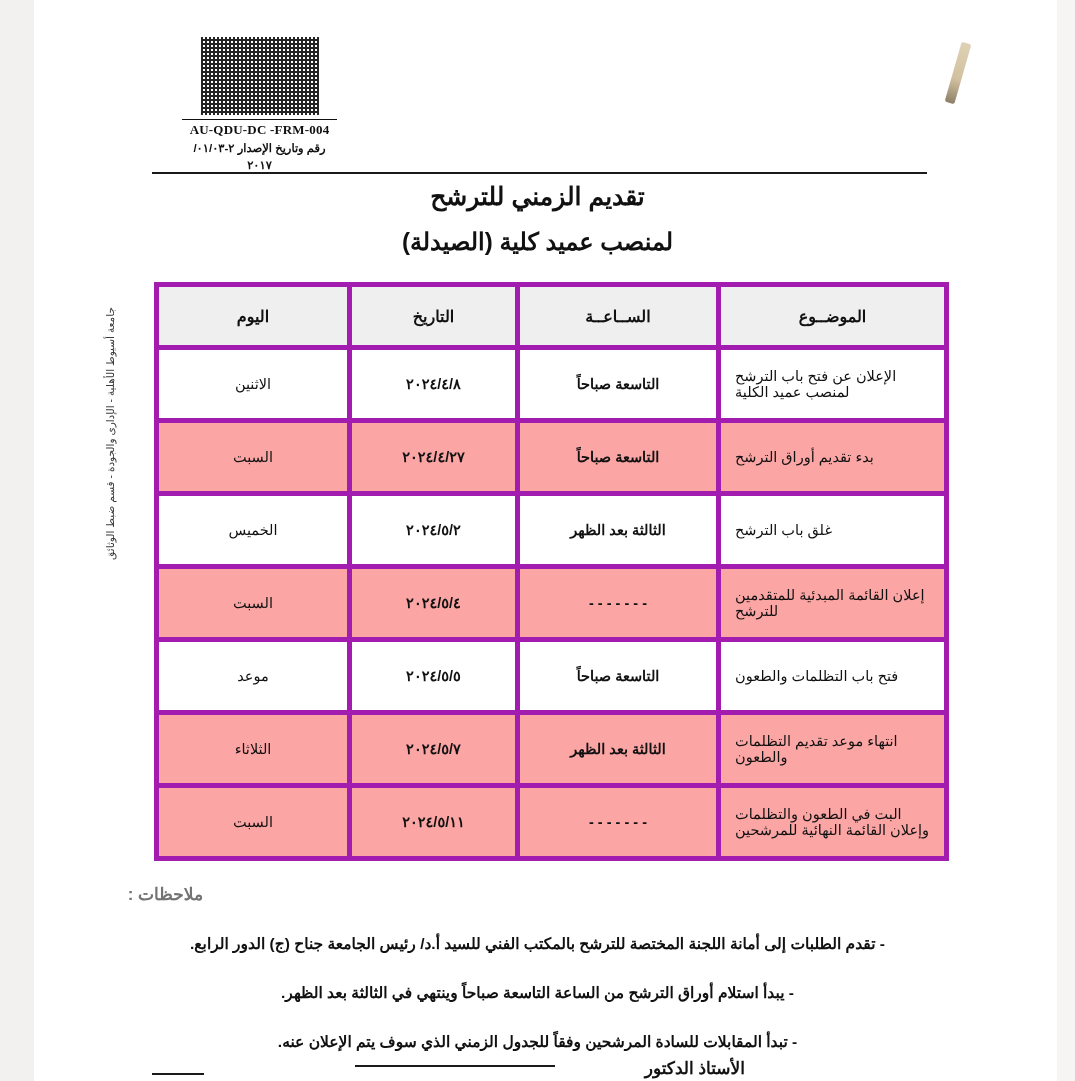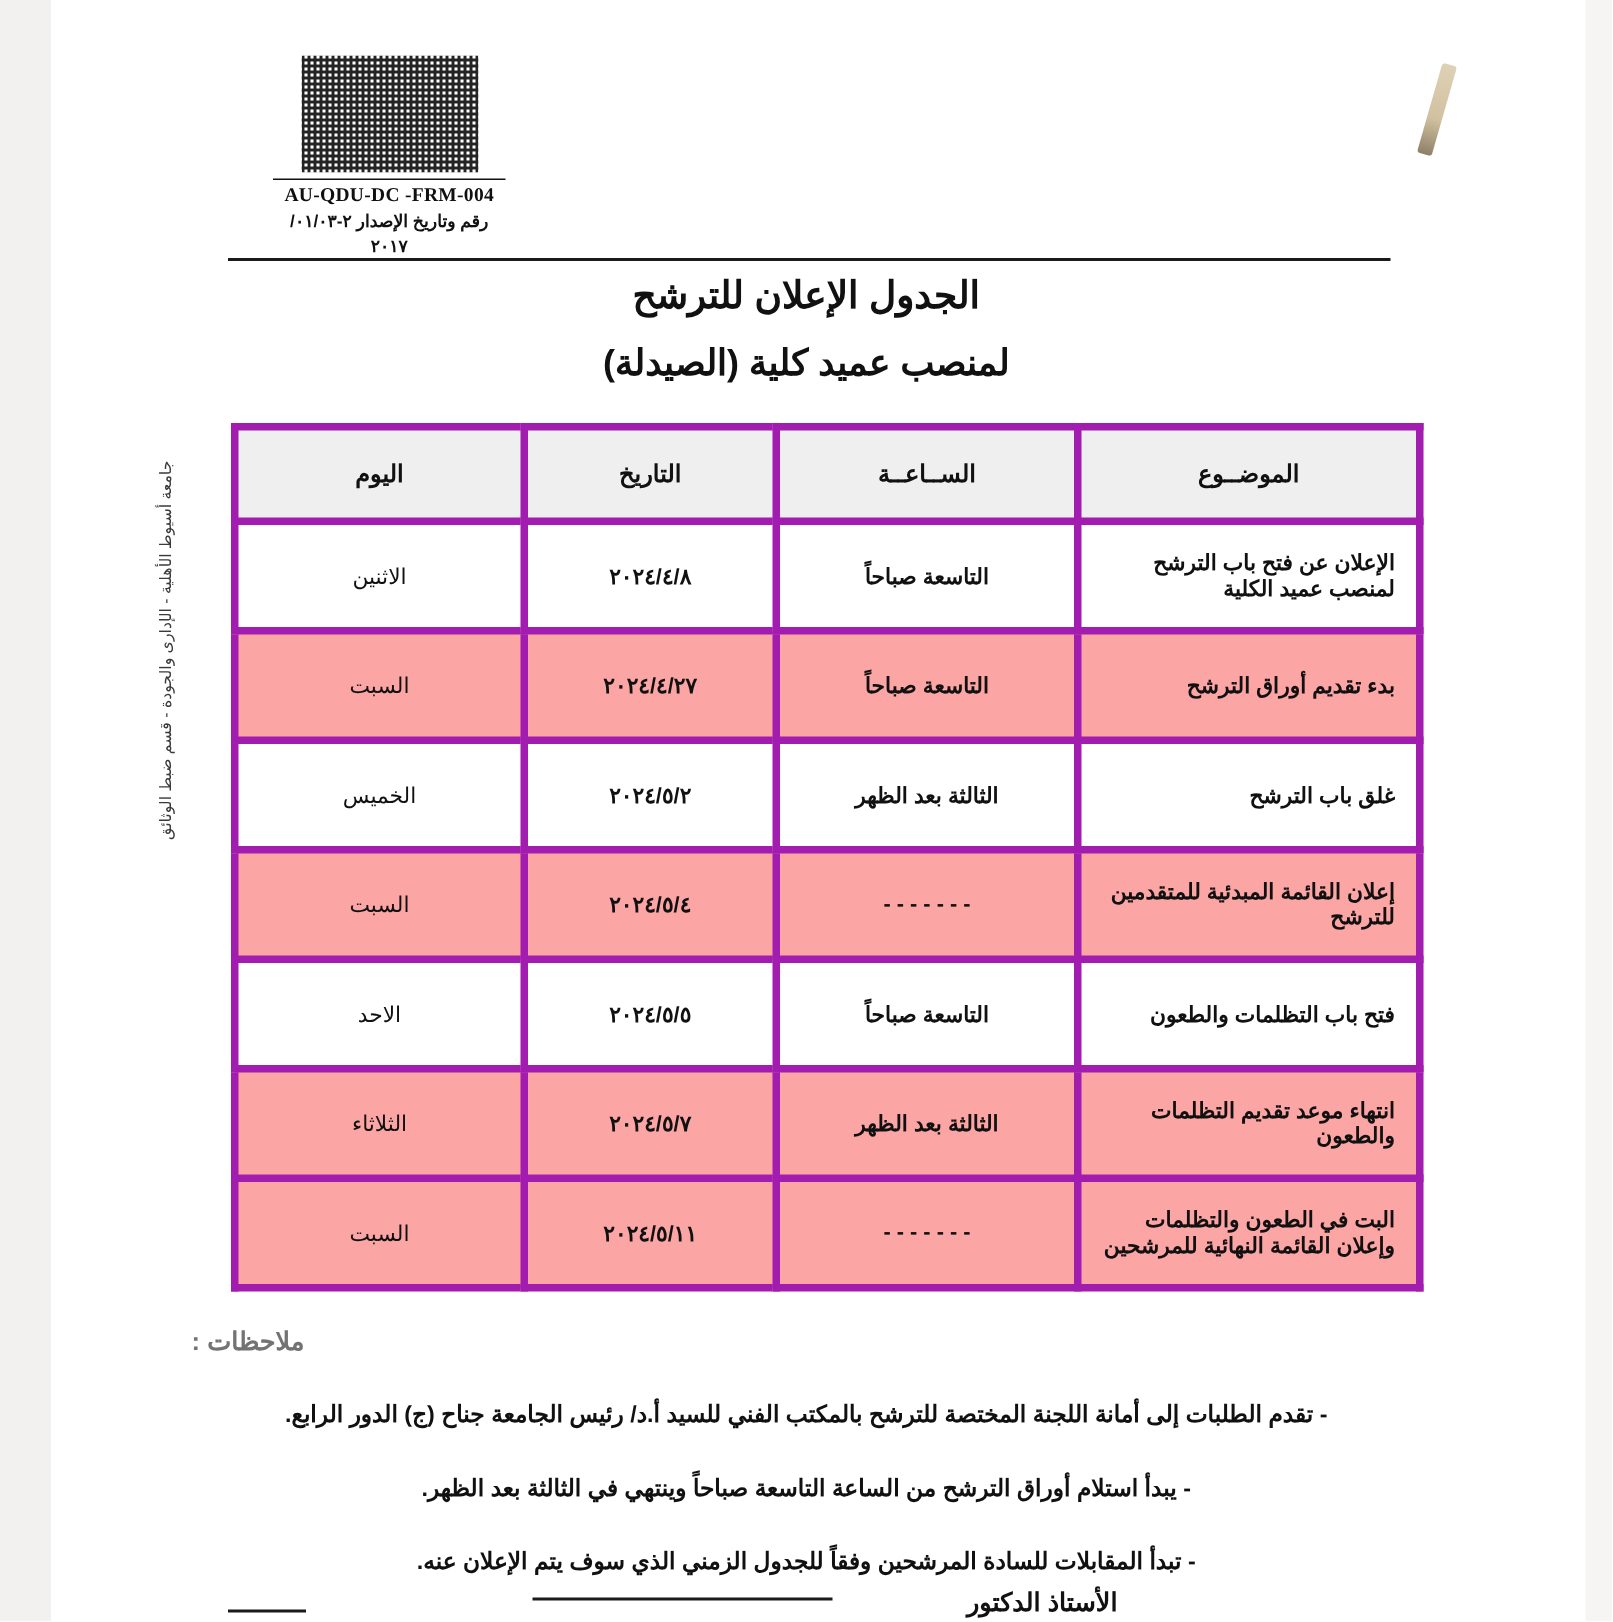--- a/index.html
+++ b/index.html
@@ -202,21 +202,21 @@
     background: #efefef;
     font-weight: bold;
     font-size: 16px;
     height: 58px;
     letter-spacing: 1px;
     text-align: center;
   }
   .col-day   { width: 160px; text-align: center; font-weight: normal; font-size: 16px; }
   .col-date  { width: 135px; text-align: center; font-weight: bold; font-size: 15.5px; }
   .col-time  { width: 168px; text-align: center; font-weight: bold; font-size: 15px; }
-  .col-subj  { text-align: right; font-weight: bold; font-size: 14px; }
+  .col-subj  { text-align: left; font-weight: normal; font-size: 14px; }
   tr.shaded td { background: #fca5a5; }
   tr.plain td { background: #ffffff; }
 
   
   .notes-title {
     position: absolute;
     right: 872px;
     top: 884px;
     font-size: 17px;
     font-weight: bold;
@@ -280,21 +280,21 @@
     <div class="qr-issue">
       <span>رقم وتاريخ الإصدار ٢-٠١/٠٣/</span>
       <span class="line2">٢٠١٧</span>
     </div>
   </div>
 
   <div class="pen"></div>
 
   <div class="header-rule"></div>
 
-  <div class="doc-title">الجدول الإعلان للترشح</div>
+  <div class="doc-title">تقديم الزمني للترشح</div>
   <div class="doc-subtitle">لمنصب عميد كلية (الصيدلة)</div>
 
   <div class="side-text">جامعة أسيوط الأهلية - الإدارى والجودة - قسم ضبط الوثائق</div>
 
   <div class="tbl-wrap">
     <table class="schedule">
       <thead>
         <tr>
           <th class="col-subj">الموضــوع</th>
           <th class="col-time">الســاعــة</th>
@@ -324,21 +324,21 @@
           <tr class="shaded">
             <td class="col-subj">إعلان القائمة المبدئية للمتقدمين للترشح</td>
             <td class="col-time">- - - - - - -</td>
             <td class="col-date">٢٠٢٤/٥/٤</td>
             <td class="col-day">السبت</td>
           </tr>
           <tr class="plain">
             <td class="col-subj">فتح باب التظلمات والطعون</td>
             <td class="col-time">التاسعة صباحاً</td>
             <td class="col-date">٢٠٢٤/٥/٥</td>
-            <td class="col-day">الاحد</td>
+            <td class="col-day">موعد</td>
           </tr>
           <tr class="shaded">
             <td class="col-subj">انتهاء موعد تقديم التظلمات والطعون</td>
             <td class="col-time">الثالثة بعد الظهر</td>
             <td class="col-date">٢٠٢٤/٥/٧</td>
             <td class="col-day">الثلاثاء</td>
           </tr>
           <tr class="shaded">
             <td class="col-subj">البت في الطعون والتظلمات وإعلان القائمة النهائية للمرشحين</td>
             <td class="col-time">- - - - - - -</td>

